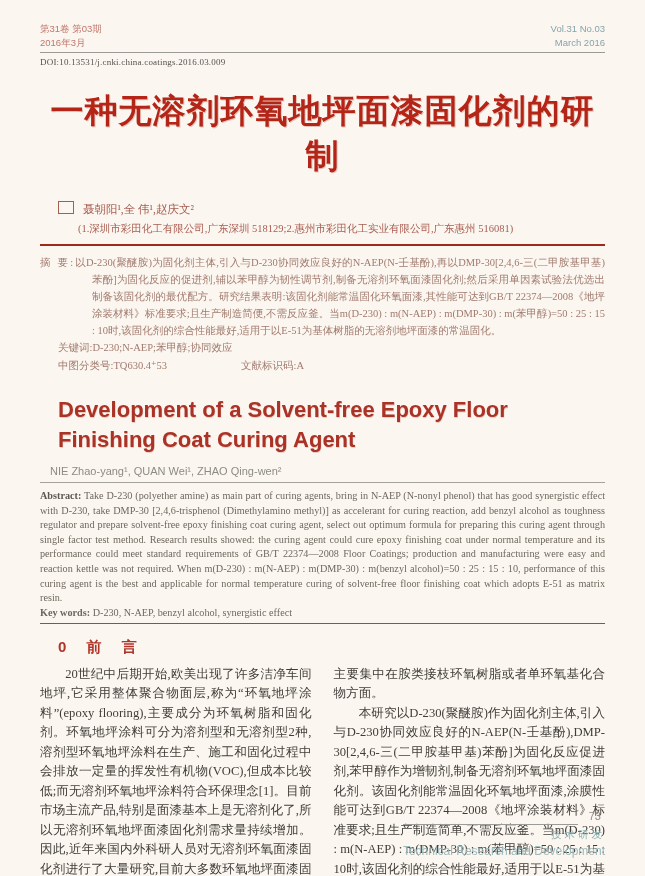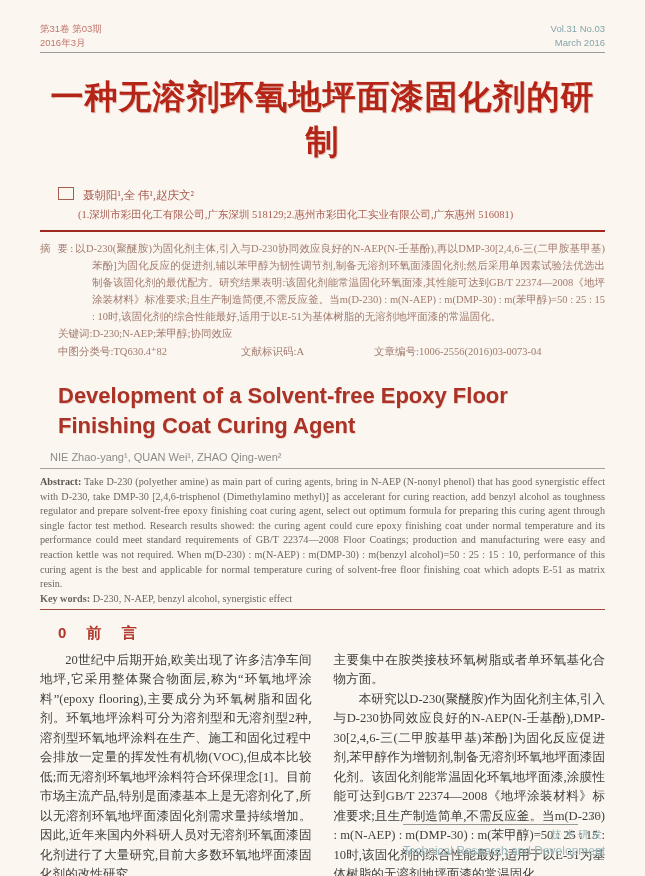--- a/index.html
+++ b/index.html
@@ -88,42 +88,42 @@
       <div>第31卷 第03期</div>
       <div>2016年3月</div>
     </div>
     <div class="jh-right">
       <div>Vol.31 No.03</div>
       <div>March 2016</div>
     </div>
   </div>
   <div class="jheader-rule"></div>
 
+  <div class="doi">DOI:10.13531/j.cnki.china.coatings.2016.03.009</div>
 
   <div class="title-cn">一种无溶剂环氧地坪面漆固化剂的研制</div>
 
   <div class="authors-cn">
     <span class="marker"></span>
     <span>聂朝阳¹,全  伟¹,赵庆文²</span>
   </div>
   <div class="affil-cn">(1.深圳市彩田化工有限公司,广东深圳  518129;2.惠州市彩田化工实业有限公司,广东惠州  516081)</div>
   <div class="rule-red"></div>
 
   <div class="abs-cn">
     <div class="hang">
       <span class="lbl">摘  要:</span><span>以D-230(聚醚胺)为固化剂主体,引入与D-230协同效应良好的N-AEP(N-壬基酚),再以DMP-30[2,4,6-三(二甲胺基甲基)苯酚]为固化反应的促进剂,辅以苯甲醇为韧性调节剂,制备无溶剂环氧面漆固化剂;然后采用单因素试验法优选出制备该固化剂的最优配方。研究结果表明:该固化剂能常温固化环氧面漆,其性能可达到GB/T 22374—2008《地坪涂装材料》标准要求;且生产制造简便,不需反应釜。当m(D-230) : m(N-AEP) : m(DMP-30) : m(苯甲醇)=50 : 25 : 15 : 10时,该固化剂的综合性能最好,适用于以E-51为基体树脂的无溶剂地坪面漆的常温固化。</span>
     </div>
   </div>
   <div class="kw-cn">
     <span>关键词:</span><span>D-230;N-AEP;苯甲醇;协同效应</span>
   </div>
   <div class="clc-row">
-    <span class="seg1"><span>中图分类号:</span><span>TQ630.4⁺82</span></span>
+    <span class="seg1"><span>中图分类号:</span><span>TQ630.4⁺53</span></span>
     <span class="seg2"><span>文献标识码:</span><span>A</span></span>
-    <span class="seg3"><span>文章编号:</span><span>1006-2556(2016)03-0073-04</span></span>
   </div>
 
   <div class="title-en">Development of a Solvent-free Epoxy Floor Finishing Coat Curing Agent</div>
   <div class="authors-en">NIE Zhao-yang¹, QUAN Wei¹, ZHAO Qing-wen²</div>
   <div class="rule-gray"></div>
 
   <div class="abs-en">
     <b>Abstract:</b><span> Take D-230 (polyether amine) as main part of curing agents, bring in N-AEP (N-nonyl phenol) that has good synergistic effect with D-230, take DMP-30 [2,4,6-trisphenol (Dimethylamino methyl)] as accelerant for curing reaction, add benzyl alcohol as toughness regulator and prepare solvent-free epoxy finishing coat curing agent, select out optimum formula for preparing this curing agent through single factor test method. Research results showed: the curing agent could cure epoxy finishing coat under normal temperature and its performance could meet standard requirements of GB/T 22374—2008 Floor Coatings; production and manufacturing were easy and reaction kettle was not required. When m(D-230) : m(N-AEP) : m(DMP-30) : m(benzyl alcohol)=50 : 25 : 15 : 10, performance of this curing agent is the best and applicable for normal temperature curing of solvent-free floor finishing coat which adopts E-51 as matrix resin.</span>
   </div>
   <div class="kw-en">

